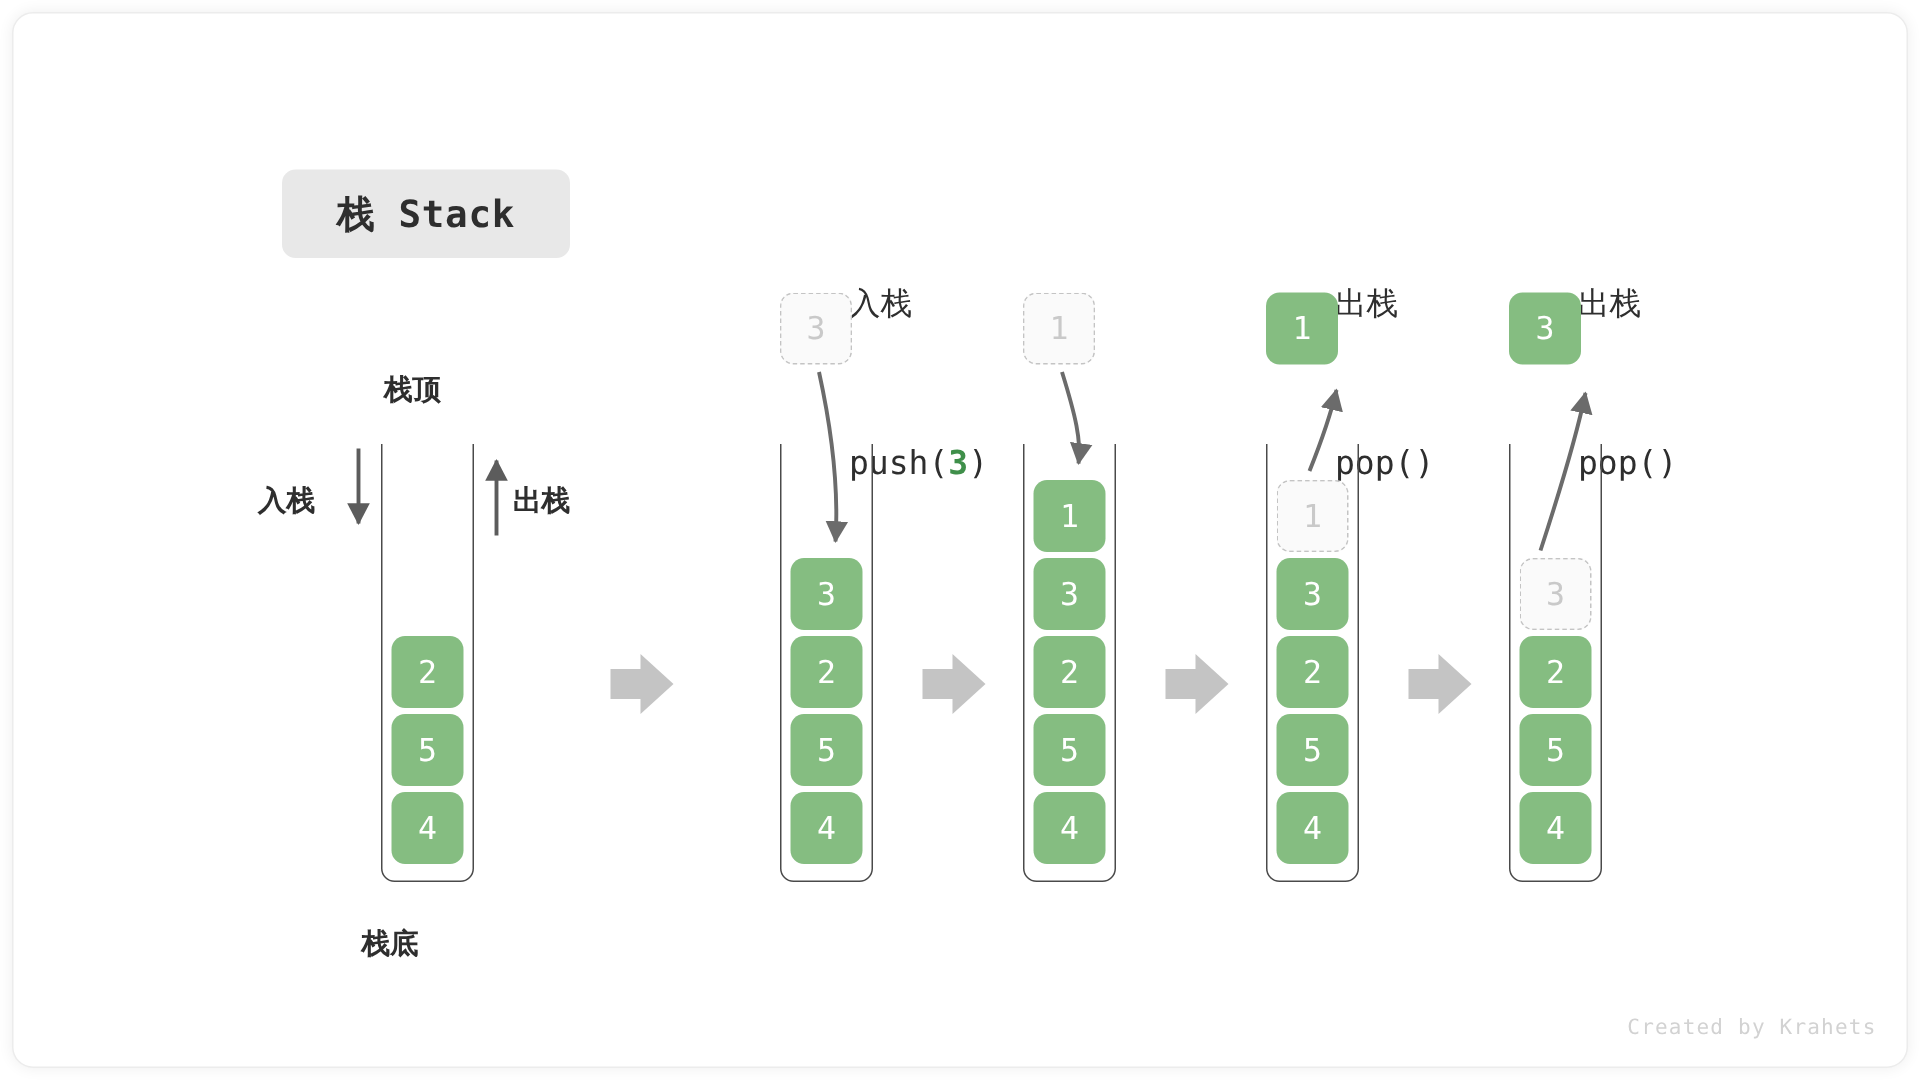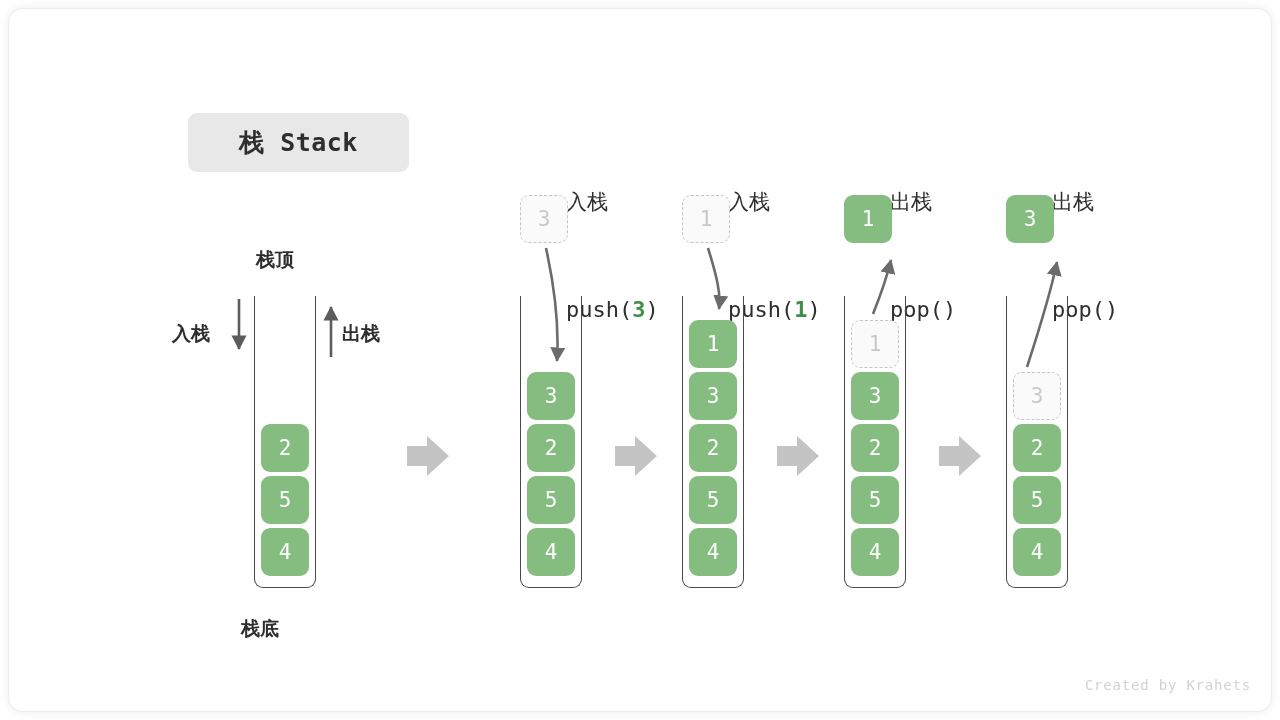--- a/index.html
+++ b/index.html
@@ -18,21 +18,21 @@
     border: 1px solid #ececec;
     box-shadow: 0 0 10px rgba(0,0,0,0.07);
     overflow: hidden;
   }
   #stage { position: absolute; left: 0; top: 0; width: 1264px; height: 704px; }
 
   
   #title-pill {
     position: absolute;
     left: 179px; top: 104px;
-    width: 221px; height: 59px;
+    width: 192px; height: 59px;
     background: #e8e8e8;
     border-radius: 9px;
     display: flex; align-items: center; justify-content: center;
     font-family: "DejaVu Sans Mono", "Liberation Mono", monospace;
     font-size: 25px; font-weight: bold; color: #2e2e2e;
     letter-spacing: 0.5px;
     white-space: pre;
   }
 
   
@@ -113,24 +113,20 @@
 <div id="card">
   <div id="stage">
 
     <div id="title-pill">栈 Stack</div>
 
     <div class="col-head" style="left:511px; top:103px;">
       <div class="cn">入栈</div>
       <div><span>push(</span><span class="num">3</span><span>)</span></div>
     </div>
 
-    <div class="col-head" style="left:673px; top:103px;">
-      <div class="cn">入栈</div>
-      <div><span>push(</span><span class="num">1</span><span>)</span></div>
-    </div>
 
     <div class="col-head" style="left:835px; top:103px;">
       <div class="cn">出栈</div>
       <div><span>pop(</span><span>)</span></div>
     </div>
 
     <div class="col-head" style="left:997px; top:103px;">
       <div class="cn">出栈</div>
       <div><span>pop(</span><span>)</span></div>
     </div>

